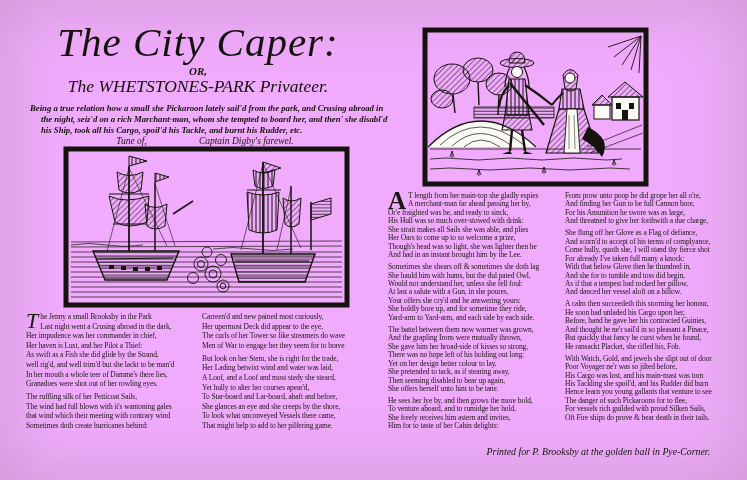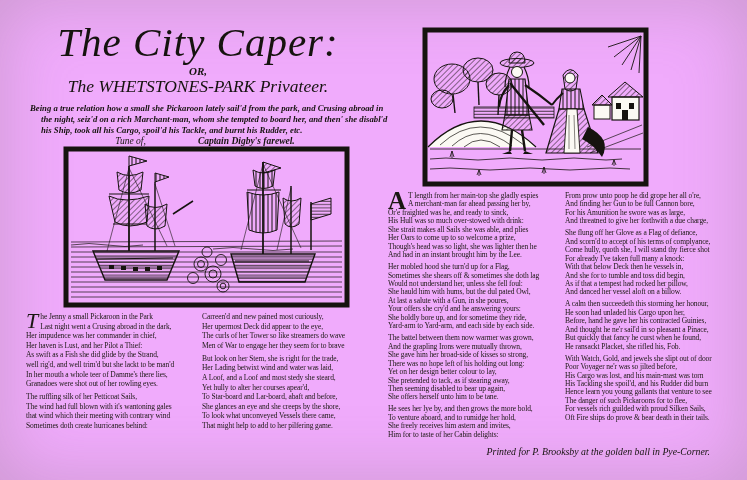--- a/index.html
+++ b/index.html
@@ -12,21 +12,21 @@
   
   .title-block{position:absolute;left:8px;top:20px;width:380px;text-align:center;}
   .main-title{margin:0;font-size:41px;line-height:44px;font-style:italic;font-weight:normal;letter-spacing:1px;}
   .or-label{font-size:11px;font-style:italic;font-weight:bold;margin-top:1px;}
   .sub-title{margin:0;font-size:17.5px;line-height:18px;font-style:italic;font-weight:normal;}
   .desc{position:absolute;left:30px;top:103px;width:362px;font-size:8.7px;line-height:10.8px;
         font-style:italic;font-weight:bold;}
   .desc .d2,.desc .d3{padding-left:11px;}
   .tune-line{position:absolute;left:40px;top:136px;width:330px;display:flex;
              justify-content:center;gap:52px;font-size:9.5px;font-style:italic;}
-  .tune-name{font-weight:bold;}
+  .tune-name{font-weight:normal;}
   
   .woodcut{position:absolute;}
   .woodcut svg{display:block;width:100%;height:100%;}
   .wc-ships{left:63px;top:146px;width:287px;height:162px;}
   .wc-couple{left:422px;top:27px;width:227px;height:160px;}
   
   .col{position:absolute;font-size:7.5px;color:#1a1712;}
   .col .line{display:block;white-space:nowrap;letter-spacing:-0.1px;}
   .col-left{line-height:9.6px;}
   .col-right{line-height:8.45px;}
@@ -219,21 +219,21 @@
         <path d="M145 82 L155 82 L158 126 L142 126 Z" fill="#fbf9f3" stroke="#16130f" stroke-width="0.9"></path>
         <path d="M147 88 l0 34 M152 88 l1 34" class="ink" stroke-width="0.5"></path>
         <path d="M166 100 Q190 112 180 130 Q172 118 160 112 Z" fill="#16130f"></path>
       </g>
     </svg>
   </div>
 
   <div class="col col-left c0">
       <p class="stanza">
         <span class="dropcap dc-T">T</span>
-        <span class="line">he Jenny a small Pickaroon in the Park</span>
+        <span class="line">he Jenny a small Brooksby in the Park</span>
         <span class="line">Last night went a Crusing abroad in the dark,</span>
         <span class="line">Her impudence was her commander in chief,</span>
         <span class="line">Her haven is Lust, and her Pilot a Thief:</span>
         <span class="line">As swift as a Fish she did glide by the Strand,</span>
         <span class="line">well rig'd, and well trim'd but she lackt to be man'd</span>
         <span class="line">In her mouth a whole teer of Damme's there lies,</span>
         <span class="line">Granadoes were shot out of her rowling eyes.</span>
       </p>
       <p class="stanza">
         <span class="line">The ruffling silk of her Petticoat Sails,</span>
@@ -266,24 +266,23 @@
         <span class="line">T length from her main-top she gladly espies</span>
         <span class="line">A merchant-man far ahead passing her by,</span>
         <span class="line">Or'e fraighted was he, and ready to sinck,</span>
         <span class="line">His Hull was so much over-stowed with drink:</span>
         <span class="line">She strait makes all Sails she was able, and plies</span>
         <span class="line">Her Oars to come up to so welcome a prize,</span>
         <span class="line">Though's head was so light, she was lighter then he</span>
         <span class="line">And had in an instant brought him by the Lee.</span>
       </p>
       <p class="stanza">
-        <span class="line">Her mobled hood she turn'd up for a Flag,</span>
         <span class="line">Sometimes she shears off &amp; sometimes she doth lag</span>
+        <span class="line">She hauld him with hums, but the dul pated Owl,</span>
         <span class="line">Would not understand her, unless she fell foul:</span>
-        <span class="line">She hauld him with hums, but the dul pated Owl,</span>
         <span class="line">At last a salute with a Gun, in she poures,</span>
         <span class="line">Your offers she cry'd and he answering yours:</span>
         <span class="line">She boldly bore up, and for sometime they ride,</span>
         <span class="line">Yard-arm to Yard-arm, and each side by each side.</span>
       </p>
       <p class="stanza">
         <span class="line">The battel between them now warmer was grown,</span>
         <span class="line">And the grapling Irons were mutually thrown,</span>
         <span class="line">She gave him her broad-side of kisses so strong,</span>
         <span class="line">There was no hope left of his holding out long:</span>
@@ -304,21 +303,21 @@
         <span class="line">From prow unto poop he did grope her all o're,</span>
         <span class="line">And finding her Gun to be full Cannon bore,</span>
         <span class="line">For his Amunition he swore was as large,</span>
         <span class="line">And threatned to give her forthwith a due charge,</span>
       </p>
       <p class="stanza">
         <span class="line">She flung off her Glove as a Flag of defiance,</span>
         <span class="line">And scorn'd to accept of his terms of complyance,</span>
         <span class="line">Come hully, quoth she, I will stand thy fierce shot</span>
         <span class="line">For already I've taken full many a knock:</span>
-        <span class="line">With that below Deck then he vessels in,</span>
+        <span class="line">With that below Glove then he thundred in,</span>
         <span class="line">And she for to tumble and toss did begin,</span>
         <span class="line">As if that a tempest had rocked her pillow,</span>
         <span class="line">And danced her vessel aloft on a billow.</span>
       </p>
       <p class="stanza">
         <span class="line">A calm then succeedeth this storming her honour,</span>
         <span class="line">He soon had unladed his Cargo upon her,</span>
         <span class="line">Before, hand he gave her his contracted Guinies,</span>
         <span class="line">And thought he ne'r sail'd in so pleasant a Pinace,</span>
         <span class="line">But quickly that fancy he curst when he found,</span>

